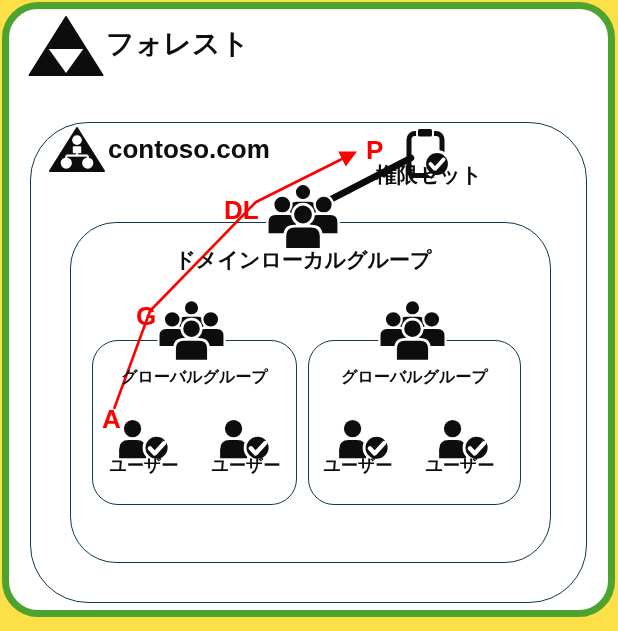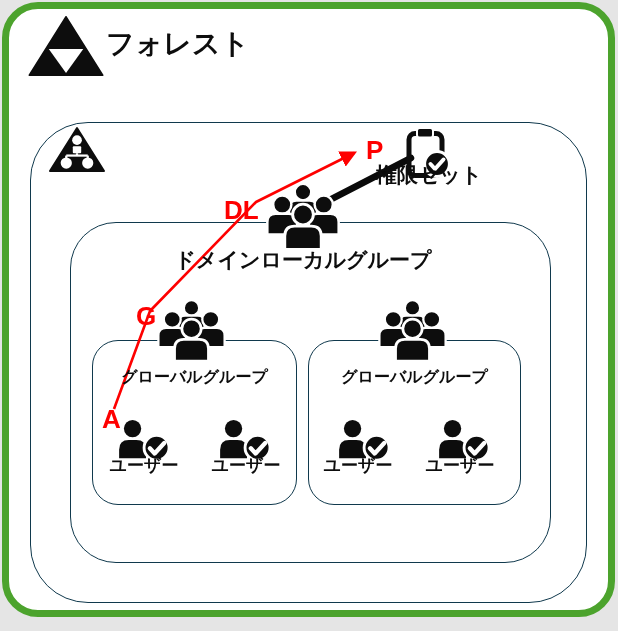--- a/index.html
+++ b/index.html
@@ -1,17 +1,17 @@
 <!DOCTYPE html>
 <html><head>
 <meta charset="utf-8">
 <style>
   html,body{margin:0;padding:0;}
   body{background:#000;font-family:"Liberation Sans","DejaVu Sans",sans-serif;}
-  #stage{position:relative;width:618px;height:631px;background:#e5e5e5;overflow:hidden;}
+  #stage{position:relative;width:618px;height:631px;background:#fde047;overflow:hidden;}
   .abs{position:absolute;}
   #forest-box{left:2px;top:2px;width:613px;height:615px;background:#fff;
     border:7px solid #4CA32D;border-radius:36px;box-sizing:border-box;}
   .thinbox{border:1.5px solid #10394d;box-sizing:border-box;background:transparent;}
   #contoso-box{left:30px;top:122px;width:557px;height:481px;border-radius:58px;}
   #dl-box{left:70px;top:222px;width:481px;height:341px;border-radius:46px;}
   #gg-left-box{left:92px;top:340px;width:205px;height:165px;border-radius:26px;}
   #gg-right-box{left:308px;top:340px;width:213px;height:165px;border-radius:26px;}
   .lbl{color:#0d0d0d;font-weight:bold;line-height:1;white-space:nowrap;}
   #forest-label{left:106px;top:30px;font-size:28px;}
@@ -58,20 +58,21 @@
       <g stroke="#fff" stroke-width="2.4" fill="none">
         <path d="M30,28 L30,30.5"></path>
         <path d="M18.5,30.5 L41.5,30.5"></path>
         <path d="M18.5,30.5 L18.5,34"></path>
         <path d="M41.5,30.5 L41.5,34"></path>
       </g>
       <circle cx="18.5" cy="38.5" r="6" fill="#fff"></circle>
       <circle cx="41.5" cy="38.5" r="6" fill="#fff"></circle>
     </svg>
   </div>
+  <div id="contoso-label" class="abs lbl">contoso.com</div>
 
   <svg id="overlay" class="abs" width="618" height="631" viewBox="0 0 618 631">
     <defs>
       <marker id="arrow" viewBox="0 0 10 10" refX="8" refY="5" markerWidth="6.5" markerHeight="6.5" orient="auto">
         <path d="M0,0 L10,5 L0,10 Z" fill="#fe0000"></path>
       </marker>
     </defs>
     <path d="M318,206 L411,158" stroke="#0a0a0a" stroke-width="6.5" stroke-linecap="round" fill="none"></path>
     <path d="M114,409 L150,311 L256,202 L354,153" stroke="#fe0000" stroke-width="2.6" fill="none" stroke-linejoin="round" marker-end="url(#arrow)"></path>
   </svg>

